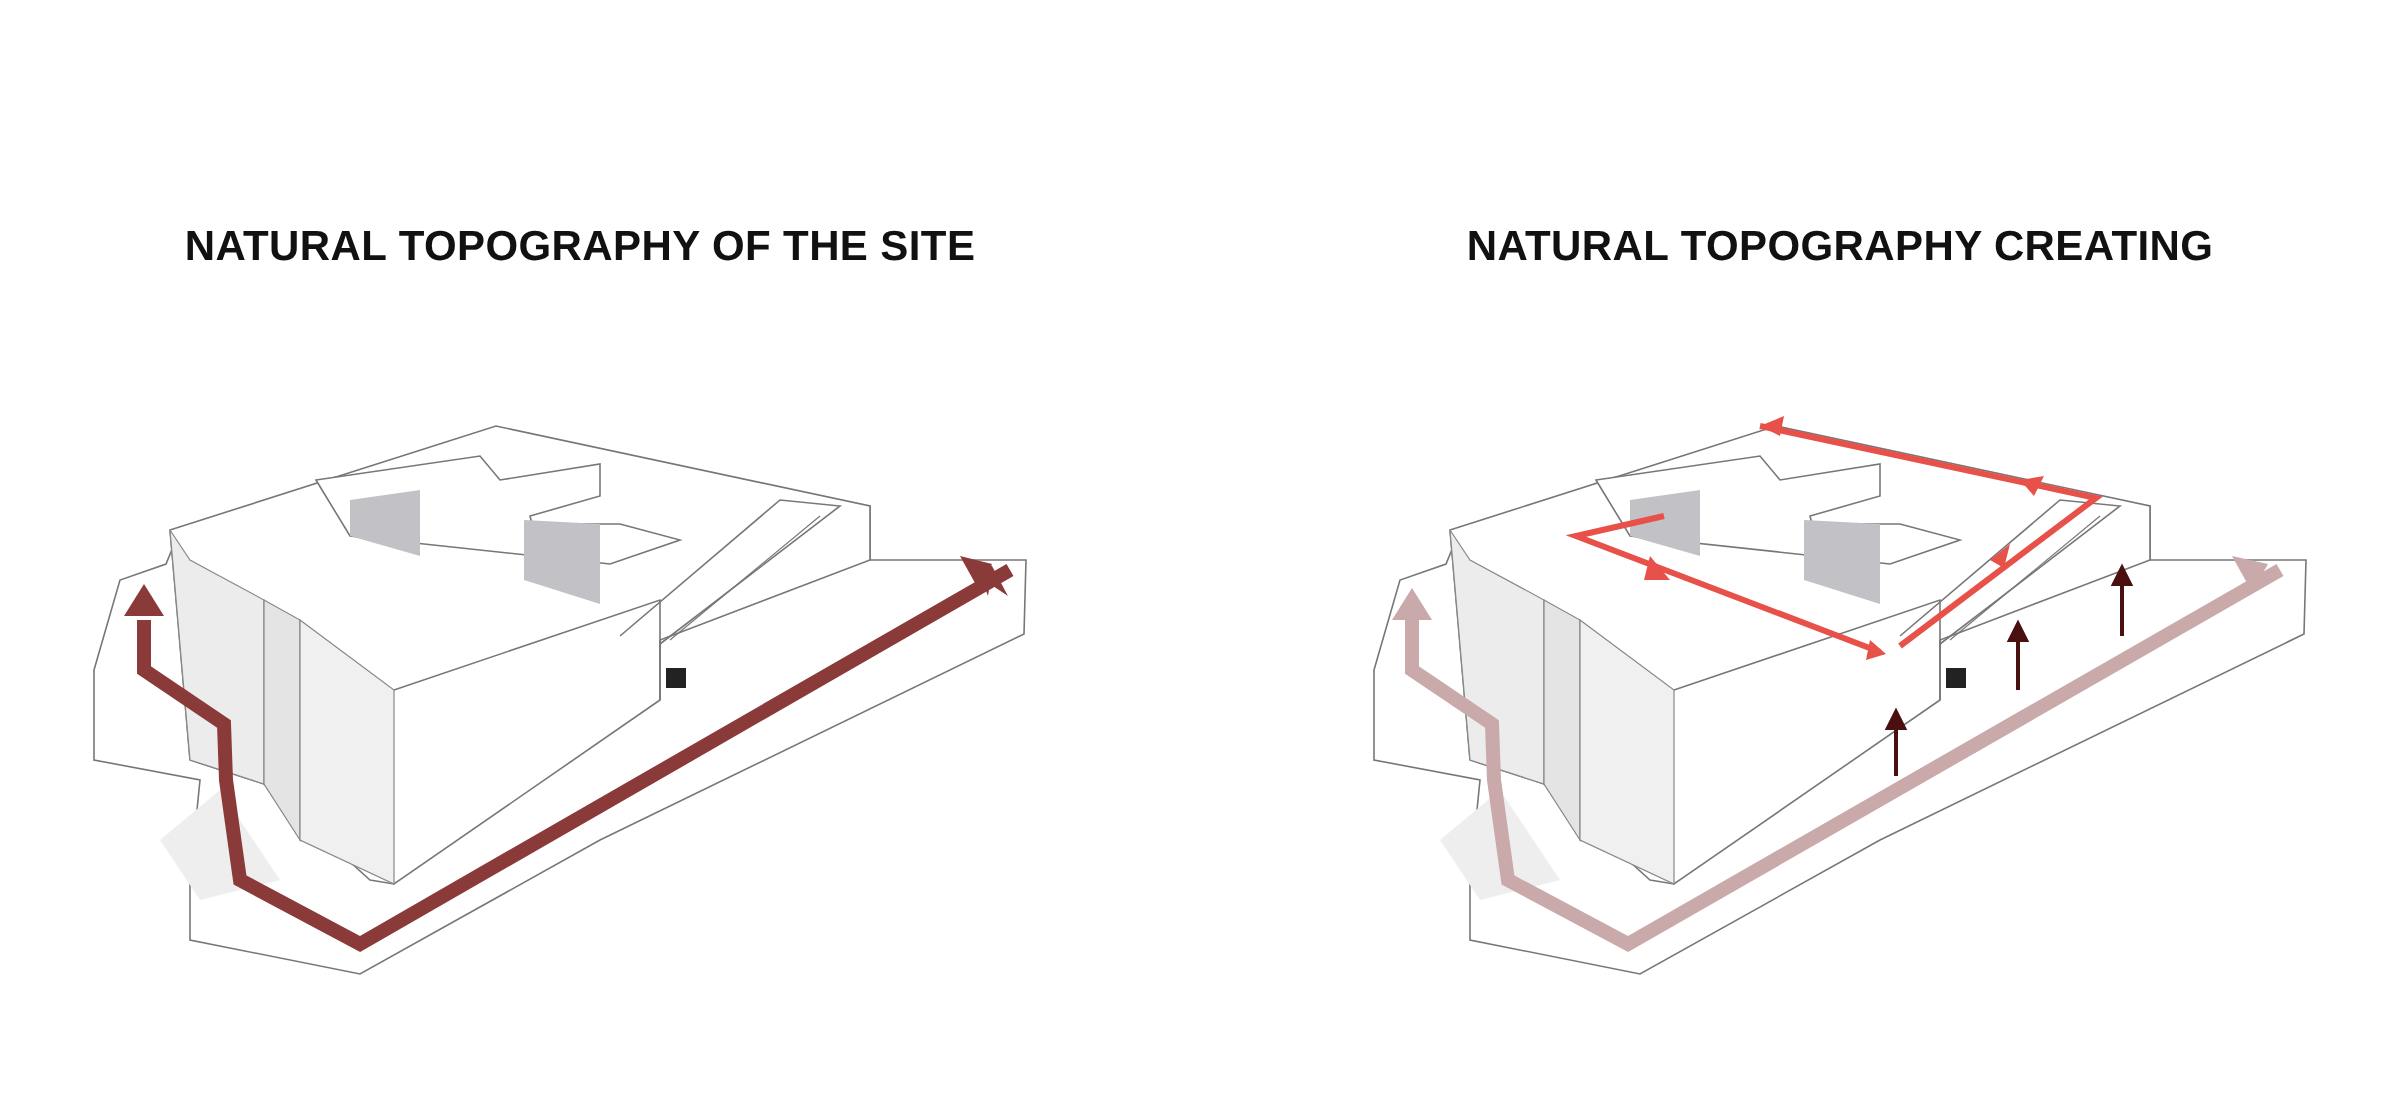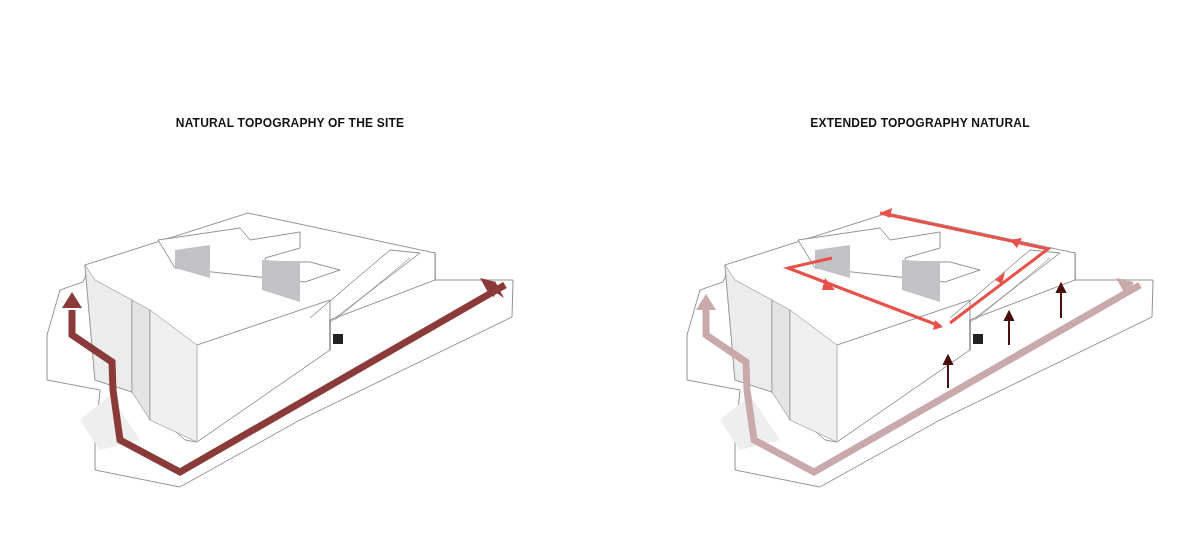--- a/index.html
+++ b/index.html
@@ -1,27 +1,27 @@
 <!DOCTYPE html>
 <html><head>
 <meta charset="utf-8">
 <style>
   html,body{margin:0;padding:0;background:#ffffff;}
   body{width:1200px;height:556px;position:relative;overflow:hidden;font-family:"Liberation Sans",sans-serif;}
-  .title{position:absolute;font-weight:bold;font-size:12px;color:#111;text-align:center;letter-spacing:0.2px;line-height:21px;}
+  .title{position:absolute;font-weight:bold;font-size:21px;color:#111;text-align:center;letter-spacing:0.2px;line-height:21px;}
   #t-left{left:90px;top:113px;width:400px;}
   #t-right{left:720px;top:113px;width:400px;}
   svg{position:absolute;left:0;top:0;}
 </style>
 </head>
 <body>
 
 <div class="title" id="t-left">NATURAL TOPOGRAPHY OF THE SITE</div>
 <div class="title" id="t-right">
-  <div>EXTENDED TOPOGRAPHY NATURAL</div>
+  <div>NATURAL TOPOGRAPHY CREATING</div>
 </div>
 
 <svg width="1200" height="556" viewBox="0 0 1200 556">
   <defs>
     <g id="massing">
 
       <polygon points="47,335 60,290 83,282 90,265 435,253 435,280 513,280 512,317 300,420 180,487 95,470 95,440 100,390 47,380" fill="#fff" stroke="#777" stroke-width="0.8"></polygon>
 
       <polygon points="80,420 110,395 140,440 100,450" fill="#eee"></polygon>
 

